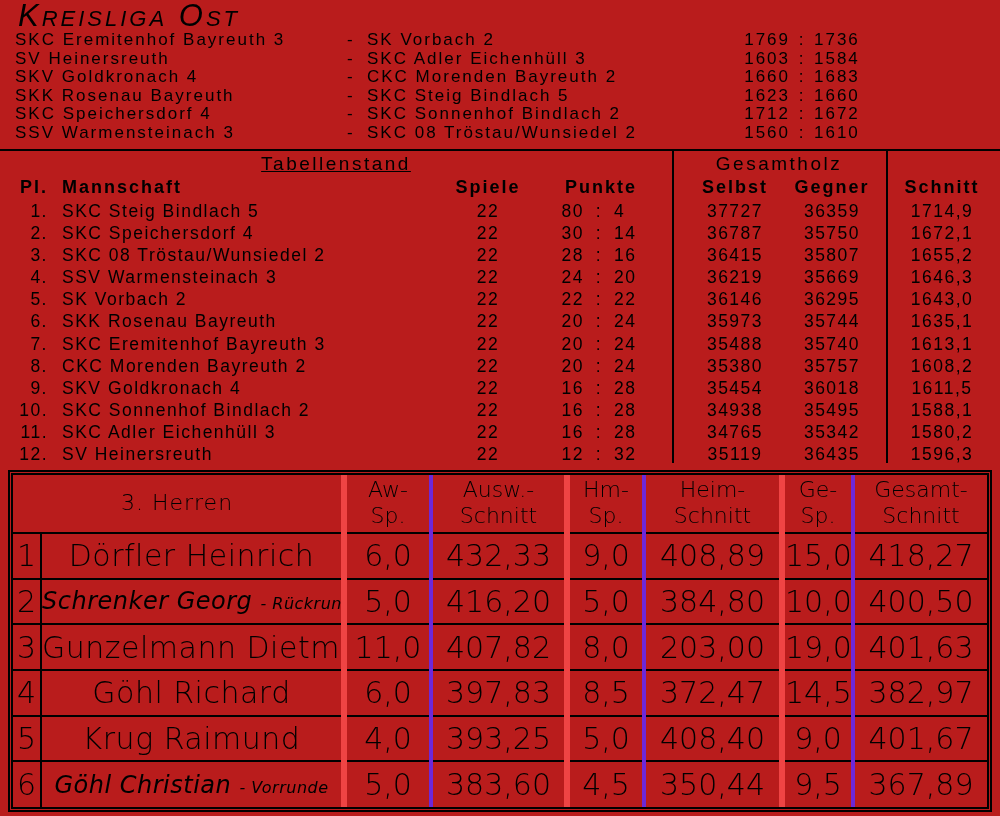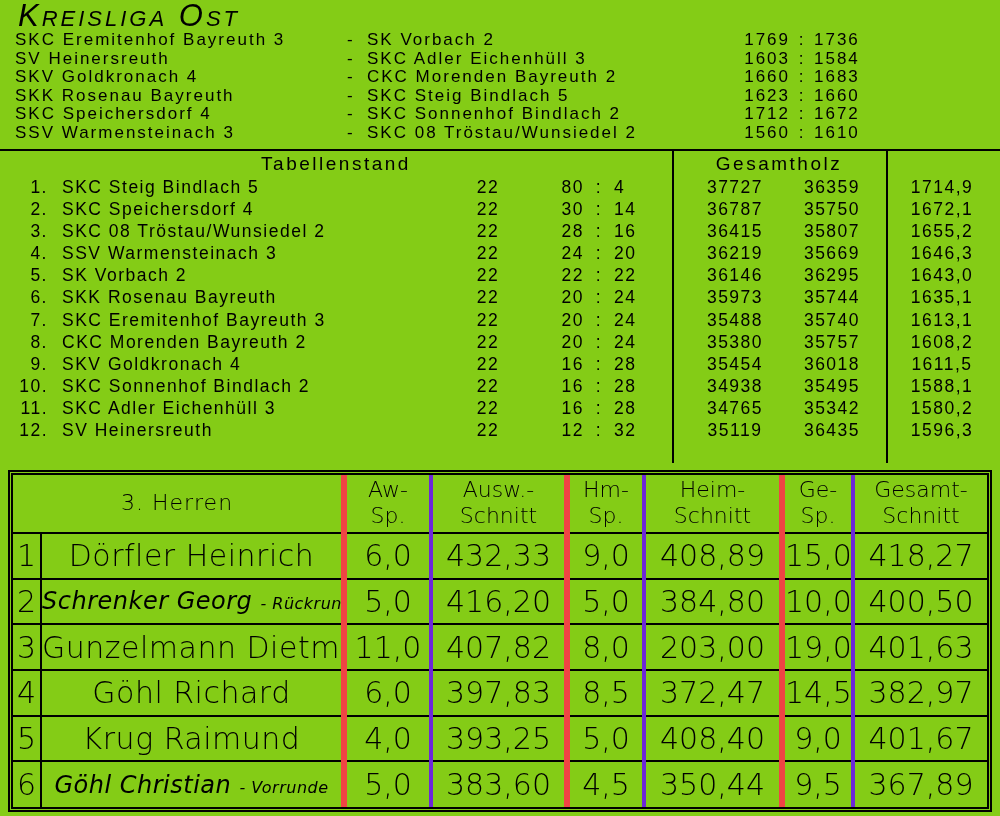--- a/index.html
+++ b/index.html
@@ -1,18 +1,18 @@
 <!DOCTYPE html>
 <html><head>
 <meta charset="utf-8">
 <style>
   * { box-sizing: border-box; }
   html,body { margin:0; padding:0; background:#fff; }
   body { font-family:"Liberation Sans", sans-serif; color:#000; }
-  .page { position:relative; width:1000px; height:816px; background:#84cc16; overflow:hidden; }
+  .page { position:relative; width:1000px; height:816px; background:#b91c1c; overflow:hidden; }
 
   
   .title { position:absolute; left:18px; top:-2px; margin:0; font-size:31px; font-weight:400;
            font-style:italic; font-variant:small-caps; letter-spacing:3px; white-space:nowrap; }
 
   
   .results { position:absolute; left:0; top:31px; width:1000px; }
   .result-row { display:flex; height:18.5px; line-height:18.5px; font-size:17px; letter-spacing:2px; white-space:nowrap; }
   .r-home  { margin-left:15px; width:332px; }
   .r-dash  { width:20px; }
@@ -22,21 +22,21 @@
   .r-colon { width:24px; text-align:center; }
   .r-as { width:68px; text-align:left; }
 
   
   .hrule  { position:absolute; left:0; top:149px; width:1000px; height:2px; background:#000; }
   .vline  { position:absolute; top:149px; height:314px; width:2px; background:#000; }
   .vline-1 { left:672px; }
   .vline-2 { left:886px; }
 
   .group-header { position:absolute; top:153px; left:0; width:1000px; height:22px; font-size:19px; letter-spacing:2.5px; }
-  .gh-left  { position:absolute; left:0; width:672px; text-align:center; }
+  .gh-left  { position:absolute; left:0; width:672px; text-align:center;text-decoration:underline; }
   .gh-right { position:absolute; left:672px; width:214px; text-align:center; }
 
   .st-table { position:absolute; left:0; top:176px; width:1000px; }
   .st-row { display:flex; height:22.1px; line-height:22.1px; font-size:17.5px; letter-spacing:1.5px; white-space:nowrap; }
   .st-header { font-weight:bold; font-size:18px; letter-spacing:2px; height:23px; margin-bottom:1px; }
   .c-pl { width:48px; text-align:right; }
   .c-team { width:390px; padding-left:14px; text-align:left; }
   .c-spiele { width:100px; text-align:center; }
   .c-punkte { width:126px; display:flex; }
   .p-l { width:46px; text-align:right; }
@@ -136,20 +136,29 @@
   <div class="hrule"></div>
   <div class="vline vline-1"></div>
   <div class="vline vline-2"></div>
 
   <div class="group-header">
     <span class="gh-left">Tabellenstand</span>
     <span class="gh-right">Gesamtholz</span>
   </div>
 
   <div class="st-table">
+    <div class="st-row st-header">
+      <span class="c-pl">Pl.</span>
+      <span class="c-team">Mannschaft</span>
+      <span class="c-spiele">Spiele</span>
+      <span class="c-punkte hd">Punkte</span>
+      <span class="c-selbst">Selbst</span>
+      <span class="c-gegner">Gegner</span>
+      <span class="c-schnitt">Schnitt</span>
+    </div>
 
     <div class="st-row">
       <span class="c-pl">1.</span>
       <span class="c-team">SKC Steig Bindlach 5</span>
       <span class="c-spiele">22</span>
       <span class="c-punkte">
           <span class="p-l">80</span>
           <span class="p-c">:</span>
           <span class="p-r">4</span>
         </span>

